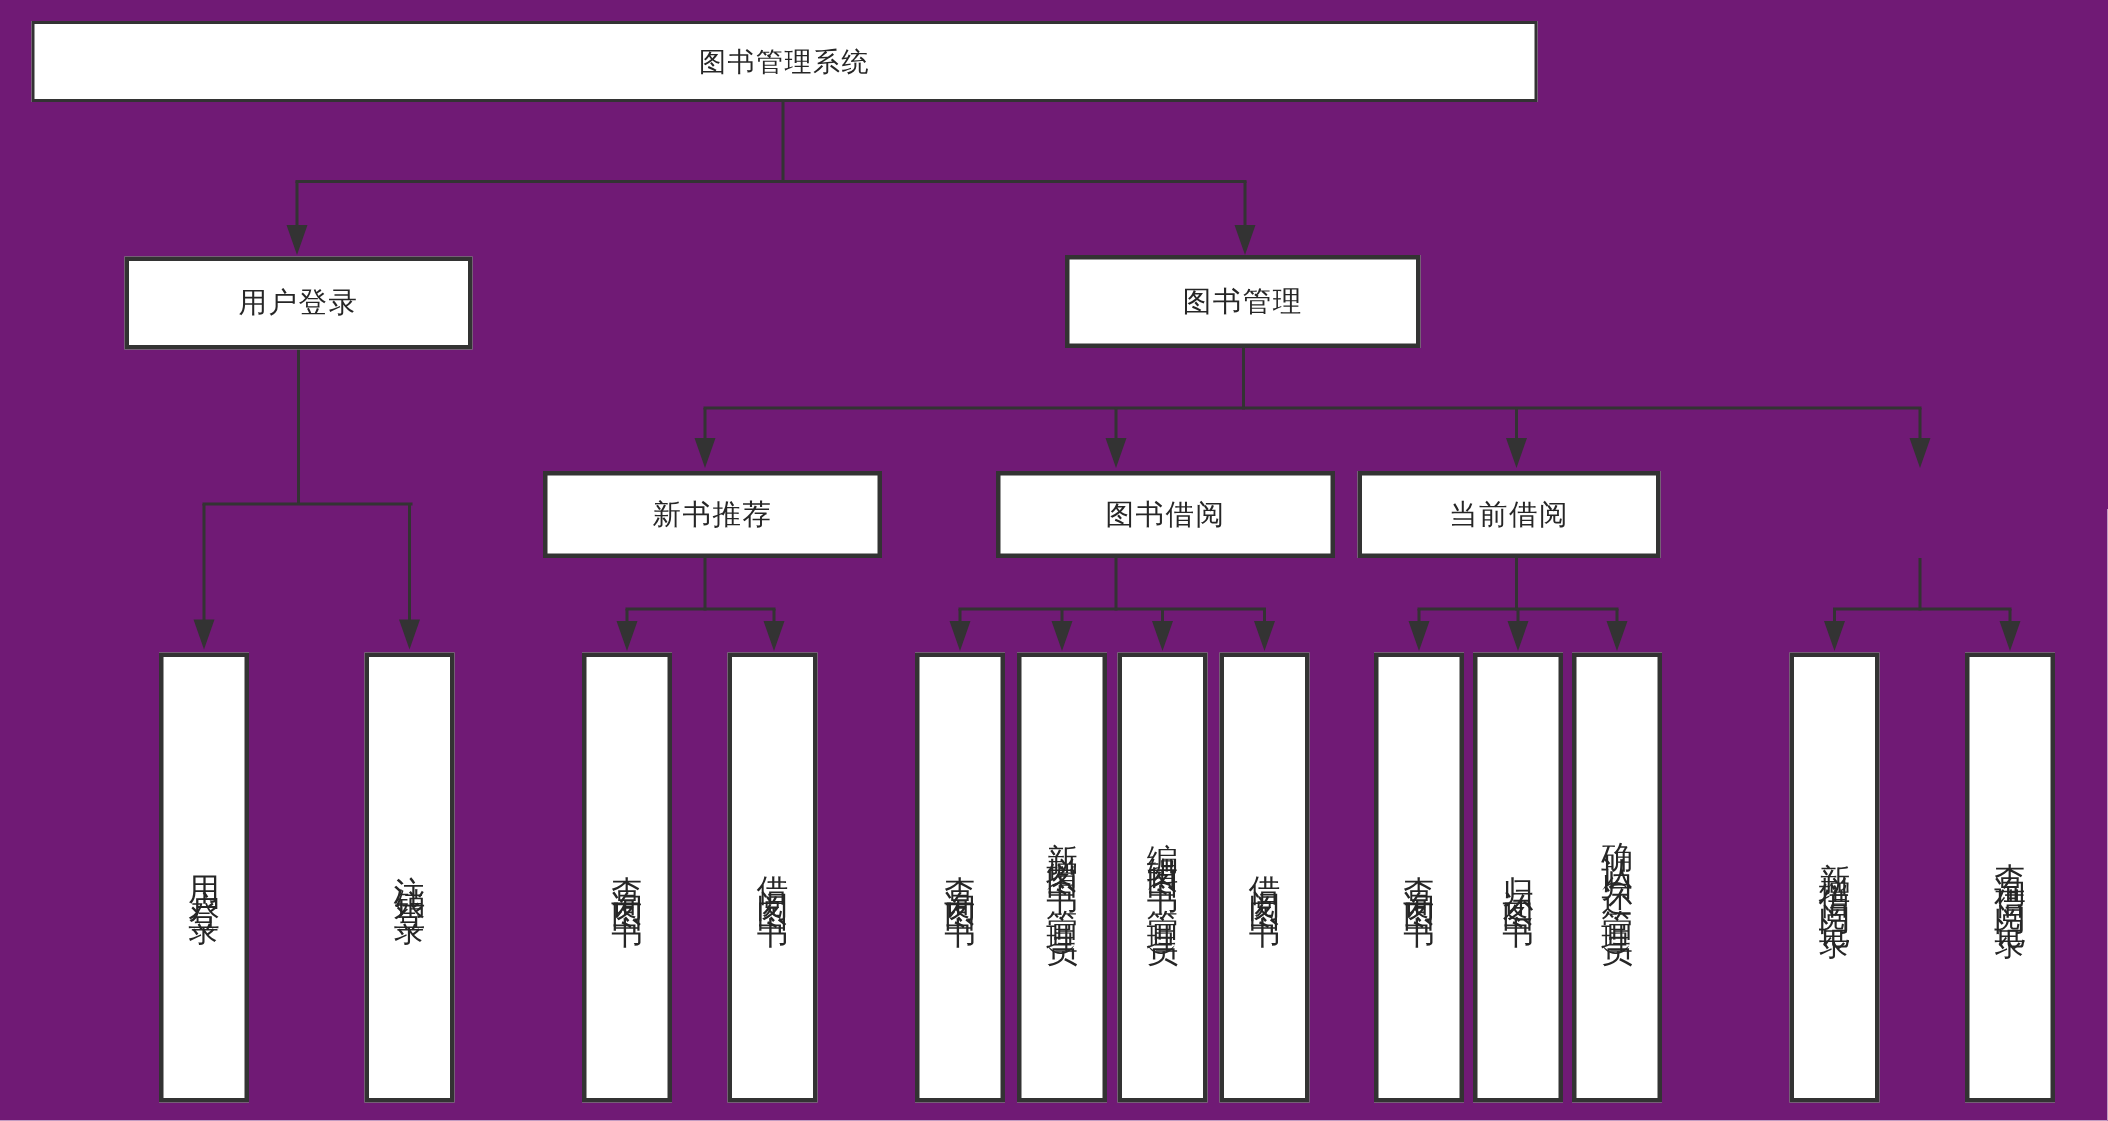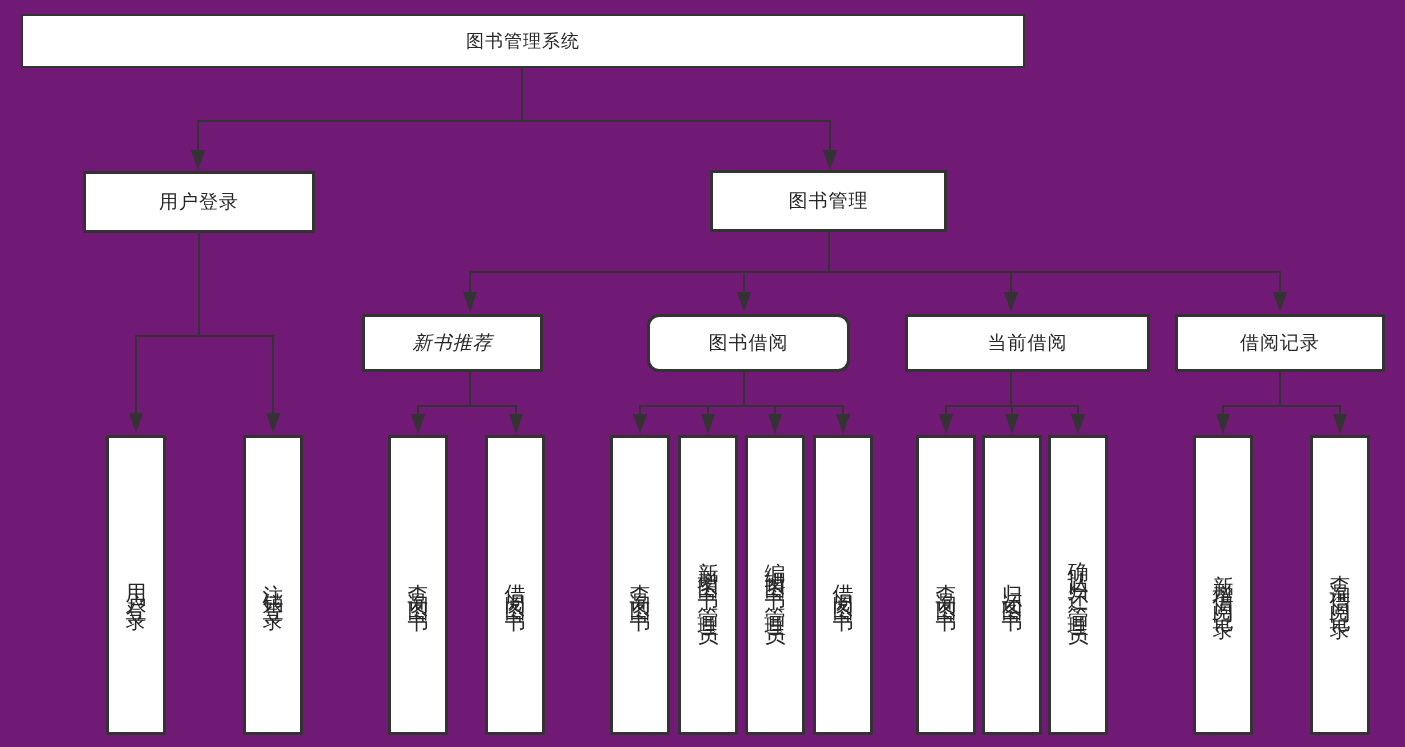--- a/index.html
+++ b/index.html
@@ -137,31 +137,28 @@
     <span>图书管理系统</span>
   </div>
 
   <div class="node" style="left:83px; top:171px; width:232px; height:62px;">
     <span>用户登录</span>
   </div>
   <div class="node" style="left:710px; top:170px; width:237px; height:62px;text-align:right;">
     <span>图书管理</span>
   </div>
 
-  <div class="node" style="left:362px; top:314px; width:181px; height:58px;font-style:italic;">
+  <div class="node" style="left:362px; top:314px; width:226px; height:58px;">
     <span>新书推荐</span>
   </div>
-  <div class="node" style="left:647px; top:314px; width:203px; height:58px;border-radius:12px;">
+  <div class="node" style="left:664px; top:314px; width:226px; height:58px;">
     <span>图书借阅</span>
   </div>
-  <div class="node" style="left:905px; top:314px; width:245px; height:58px;">
+  <div class="node" style="left:905px; top:314px; width:202px; height:58px;">
     <span>当前借阅</span>
-  </div>
-  <div class="node" style="left:1175px; top:314px; width:210px; height:58px;">
-    <span>借阅记录</span>
   </div>
 
   <div class="vnode" style="left:106px;">
     <span>用户登录</span>
   </div>
   <div class="vnode" style="left:243px;">
     <span>注销登录</span>
   </div>
 
   <div class="vnode" style="left:388px;">

